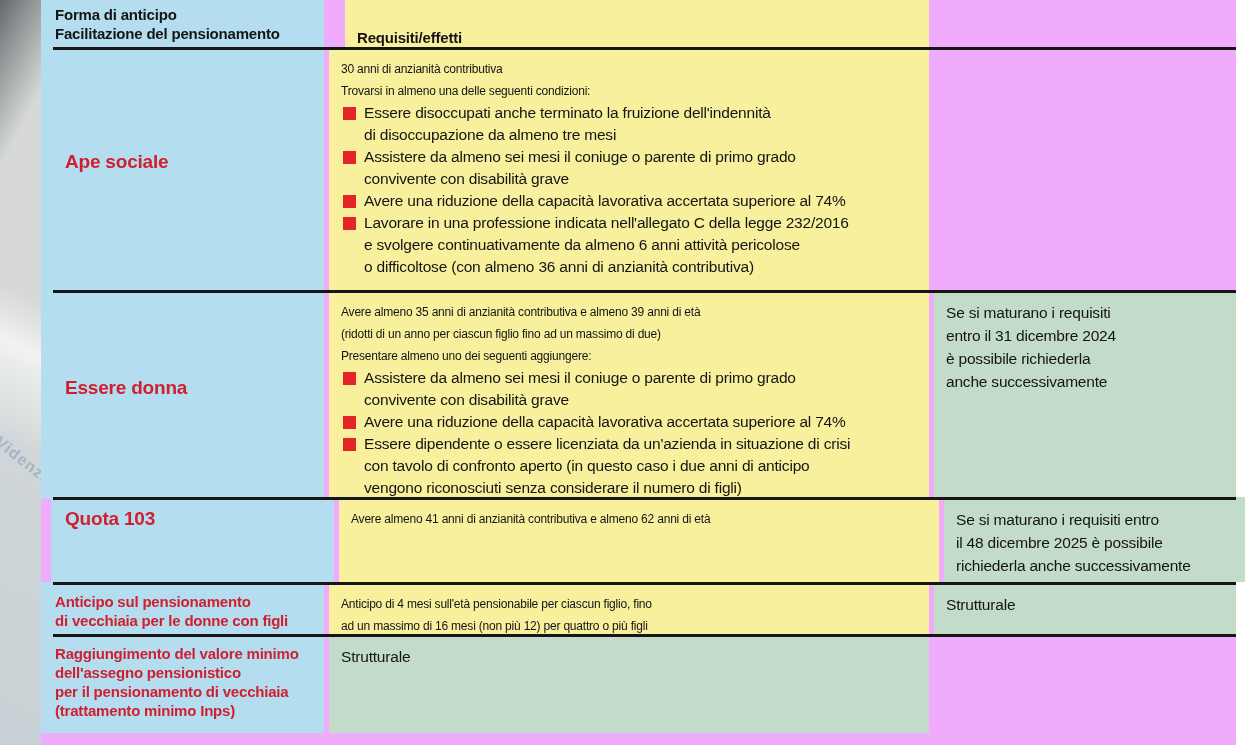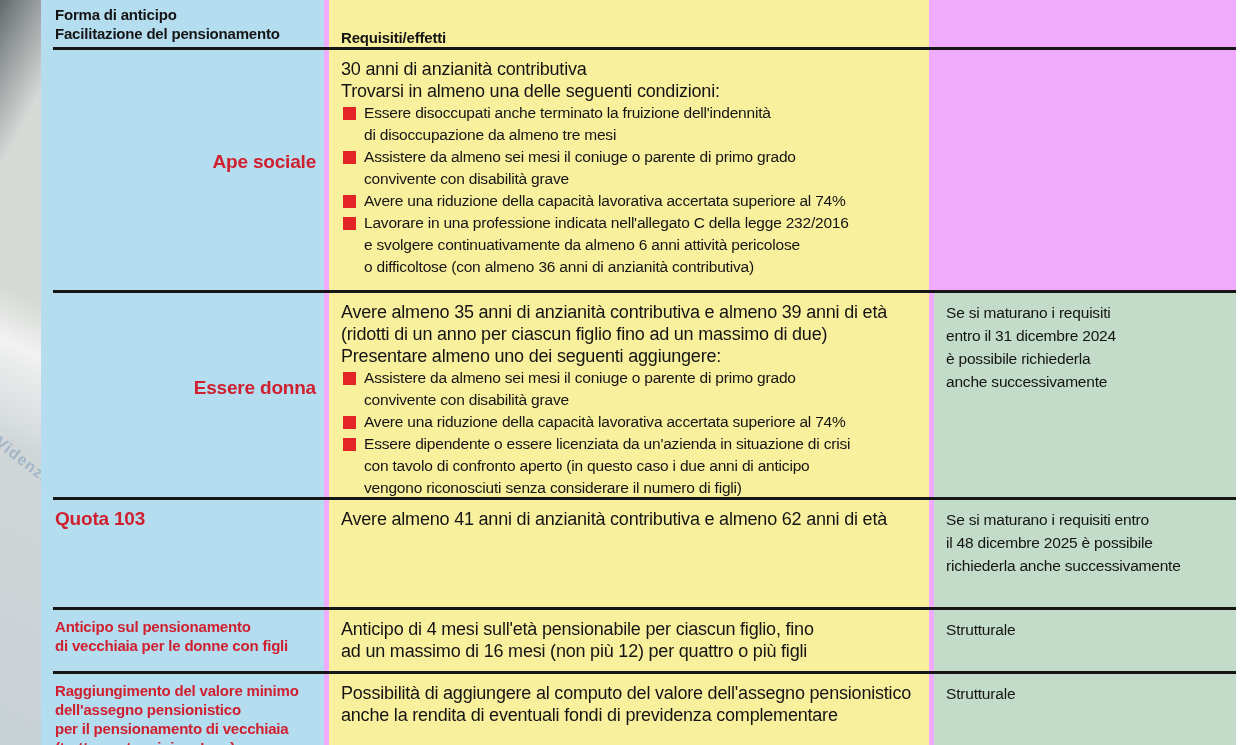--- a/index.html
+++ b/index.html
@@ -16,41 +16,41 @@
   .table{position:absolute;left:41px;top:0;width:1195px;height:745px;background:#f0abfc;}
   .grid-row{display:grid;grid-template-columns:283px 600px 302px;column-gap:5px;position:relative;}
   .c-form{background:var(--column_form,#b5ddf0);}
   .c-req{background:var(--column_requirements,#f9f09e);}
   .c-val{background:var(--column_validity,#c3dcc9);}
 
   
   .header-row{height:47px;}
   .h-cell{font-weight:700;font-size:15px;line-height:19px;color:#141414;letter-spacing:-0.2px;}
   .h-form{padding:5px 10px 0 14px;white-space:pre-line;}
-  .h-req,.h-val{display:flex;align-items:flex-end;padding:0 10px 4px 12px;}
+  .h-req,.h-val{display:flex;align-items:flex-end;padding:0 10px 4px 12px;margin-left:16px;}
 
   
   .row{position:relative;}
   .row::before{content:"";position:absolute;top:0;left:12px;right:0;height:3px;background:var(--line_black,#161616);z-index:3;}
   .row.r0{height:243px;}
   .row.r1{height:207px;}
-  .row.r2{height:110px;}
-  .row.r3{height:64px;}
-  .row.r4{height:112px;}
+  .row.r2{height:85px;padding-left:10px;}
+  .row.r3{height:52px;}
+  .row.r4{height:99px;}
 
   .c-form{display:flex;flex-direction:column;}
   .form-label{color:var(--label_red,#cf2030);font-weight:700;letter-spacing:-0.2px;white-space:pre-line;}
-  .row.r0 .c-form,.row.r1 .c-form{justify-content:center;padding:0 8px 14px 24px;text-align:right;}
+  .row.r0 .c-form,.row.r1 .c-form{justify-content:center;padding:0 8px 14px 24px;}
   .row.r0 .form-label,.row.r1 .form-label{font-size:19px;line-height:23px;}
   .row.r2 .c-form,.row.r3 .c-form,.row.r4 .c-form{justify-content:flex-start;padding:10px 8px 0 14px;}
   .row.r2 .form-label{font-size:19px;line-height:23px;}
   .row.r3 .form-label,.row.r4 .form-label{font-size:15px;line-height:19px;}
 
   .c-req{padding:11px 8px 0 12px;color:var(--text_black,#141414);}
-  .req-line{font-size:18px;line-height:22px;letter-spacing:-0.2px;white-space:pre-line;}
+  .req-line{font-size:12px;line-height:22px;letter-spacing:-0.2px;white-space:pre-line;}
   .bullet-item{display:flex;align-items:flex-start;}
   .bullet-sq{flex:0 0 13px;width:13px;height:13px;margin:5px 8px 0 2px;background:var(--bullet_red,#e42527);}
   .bullet-text{font-size:15.5px;line-height:22px;letter-spacing:-0.2px;white-space:pre-line;}
 
   .c-val{padding:11px 8px 0 12px;}
   .val-text{font-size:15.5px;line-height:23px;letter-spacing:-0.2px;color:var(--text_black,#141414);white-space:pre-line;}
 </style>
 </head>
 <body>
 
@@ -157,24 +157,20 @@
             <div class="val-text">Strutturale</div>
           </div>
         </div>
         <div class="grid-row row r4">
           <div class="c-form">
             <div class="form-label">Raggiungimento del valore minimo
 dell'assegno pensionistico
 per il pensionamento di vecchiaia
 (trattamento minimo Inps)</div>
           </div>
-          <div class="c-req">
-            <div class="req-line">Possibilità di aggiungere al computo del valore dell'assegno pensionistico
-anche la rendita di eventuali fondi di previdenza complementare</div>
-          </div>
           <div class="c-val">
             <div class="val-text">Strutturale</div>
           </div>
         </div>
       </div>
   </div>
 
 </div>
 
 </body></html>

